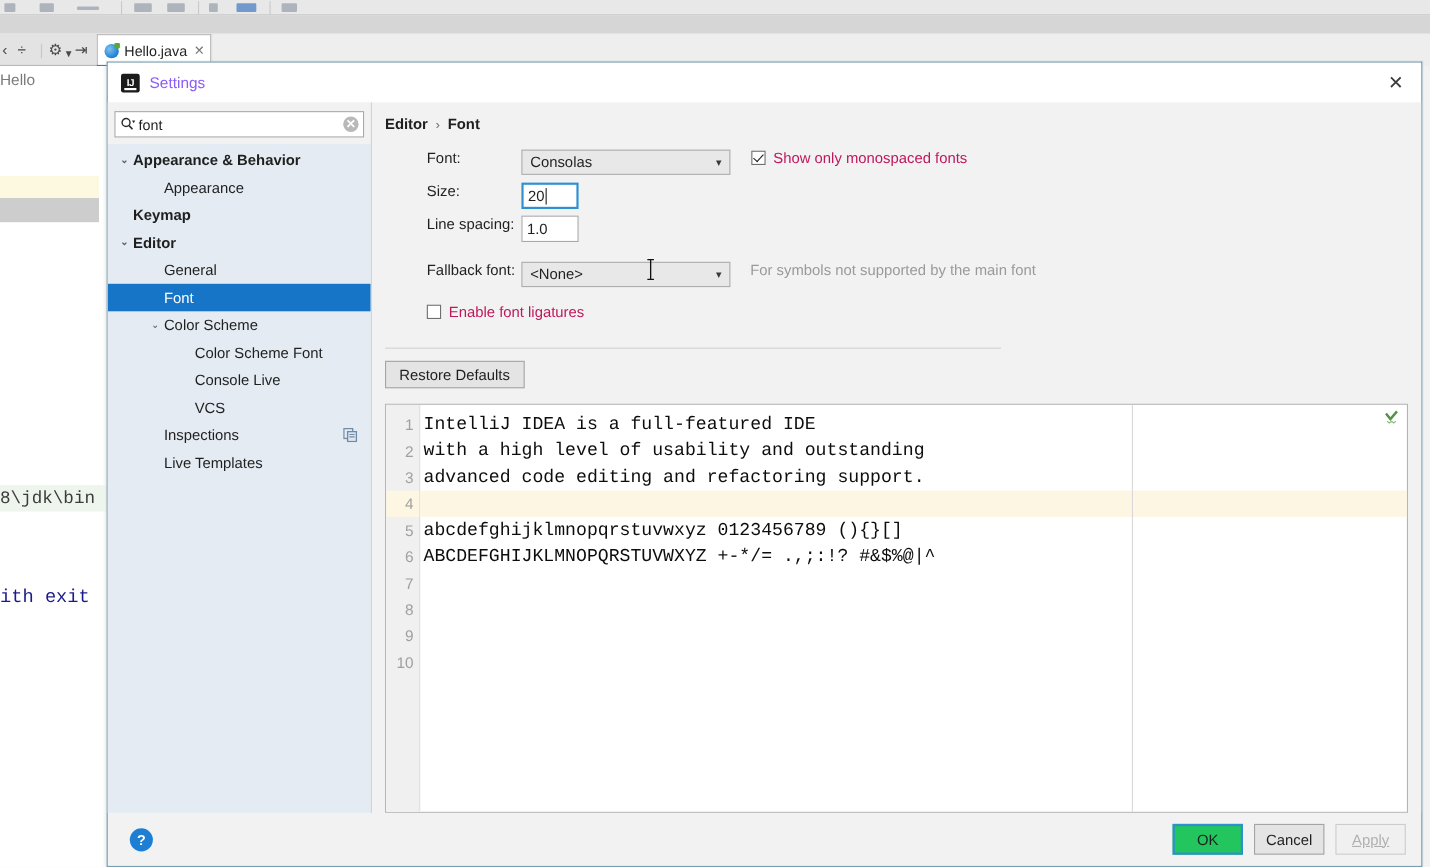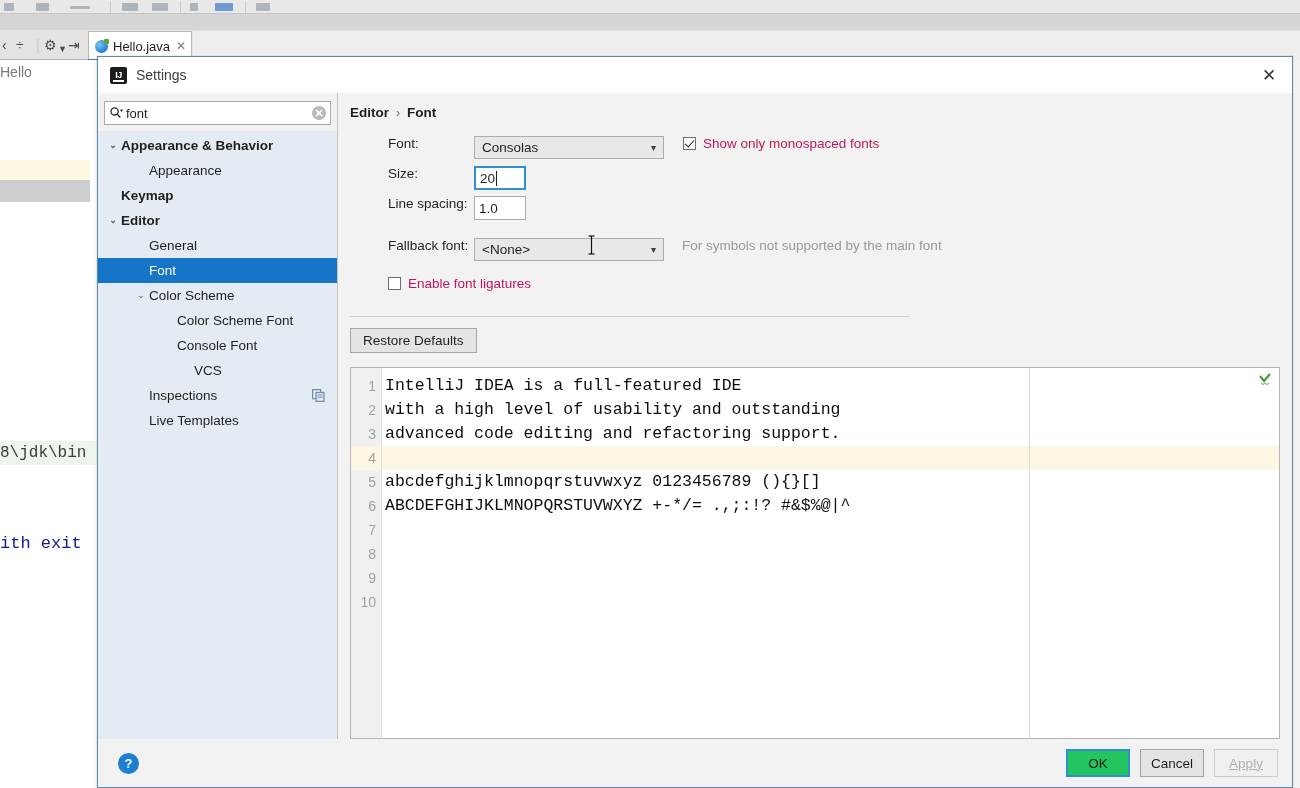--- a/index.html
+++ b/index.html
@@ -122,21 +122,21 @@
     position: relative; flex: none; margin-right: 9px;
   }
   #settings-logo::before {
     content: "IJ"; position: absolute; inset: 0; color: #ffffff;
     font-size: 9px; font-weight: bold; display: flex; align-items: center; justify-content: center;
     letter-spacing: -.5px;
   }
   #settings-logo::after {
     content: ""; position: absolute; left: 3px; bottom: 2px; width: 11px; height: 2px; background: #fff;
   }
-  #dialog-title { font-size: 14px; color: #404040; }
+  #dialog-title { font-size: 14px; color: #8b5cf6; }
   #dialog-close {
     position: absolute; right: 0; top: 0; width: 46px; height: 36px;
     display: flex; align-items: center; justify-content: center;
     font-size: 17px; color: #3a3a3a; cursor: pointer;
   }
 
   #dialog-body {
     flex: 1; display: flex; min-height: 0; background: #f2f2f2;
   }
 
@@ -399,23 +399,23 @@
           <div class="tree-row" style="padding-left: 36px;">
             <span class="tree-arrow">⌄</span>
             <span class="tree-label">Color Scheme</span>
           </div>
           <div class="tree-row" style="padding-left: 64px;">
             <span class="tree-arrow"></span>
             <span class="tree-label">Color Scheme Font</span>
           </div>
           <div class="tree-row" style="padding-left: 64px;">
             <span class="tree-arrow"></span>
-            <span class="tree-label">Console Font</span>
-          </div>
-          <div class="tree-row" style="padding-left: 64px; margin-left: 17px;">
+            <span class="tree-label">Console Live</span>
+          </div>
+          <div class="tree-row" style="padding-left: 64px;">
             <span class="tree-arrow"></span>
             <span class="tree-label">VCS</span>
           </div>
           <div class="tree-row" style="padding-left: 36px;">
             <span class="tree-arrow"></span>
             <span class="tree-label">Inspections</span>
             <span class="tree-right-icon"><svg width="13" height="13" viewBox="0 0 13 13">
                 <rect x="0.6" y="0.6" width="8" height="9" fill="none" stroke="#6e8ba8" stroke-width="1.2"></rect>
                 <rect x="4" y="3.4" width="8" height="9" fill="#dde6ee" stroke="#6e8ba8" stroke-width="1.2"></rect>
                 <line x1="5.6" y1="6" x2="10.4" y2="6" stroke="#6e8ba8" stroke-width="1"></line>

